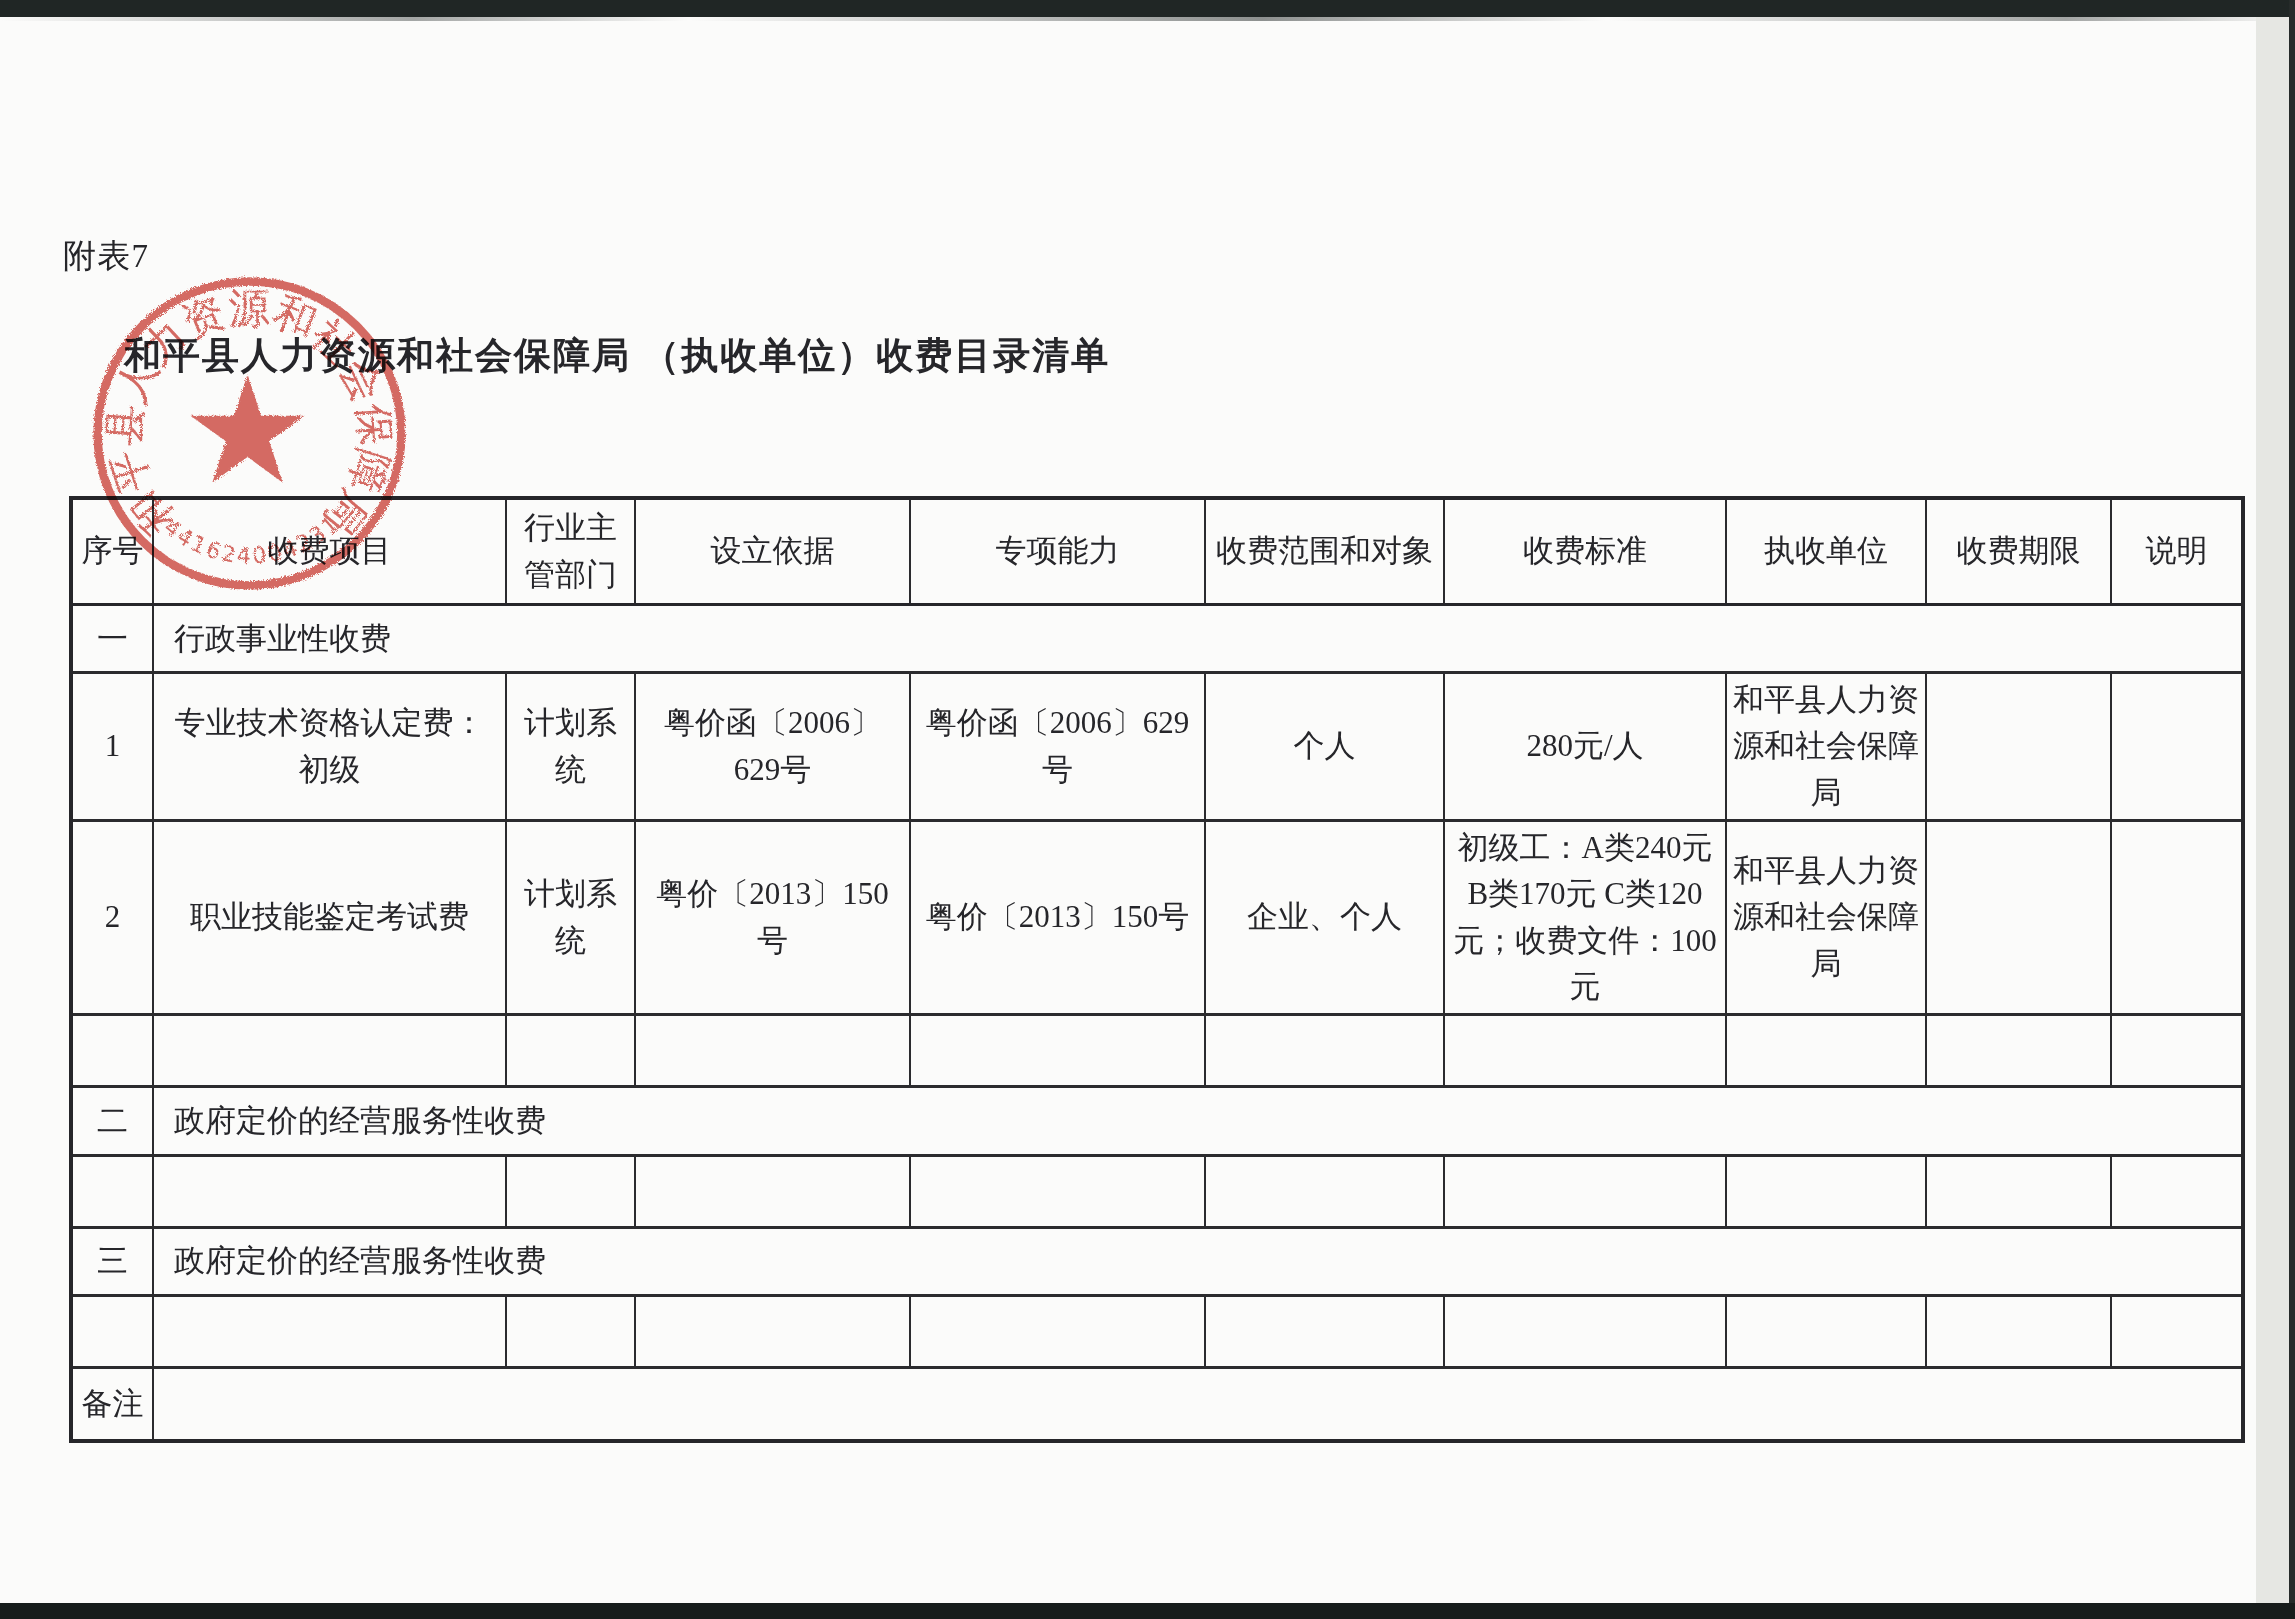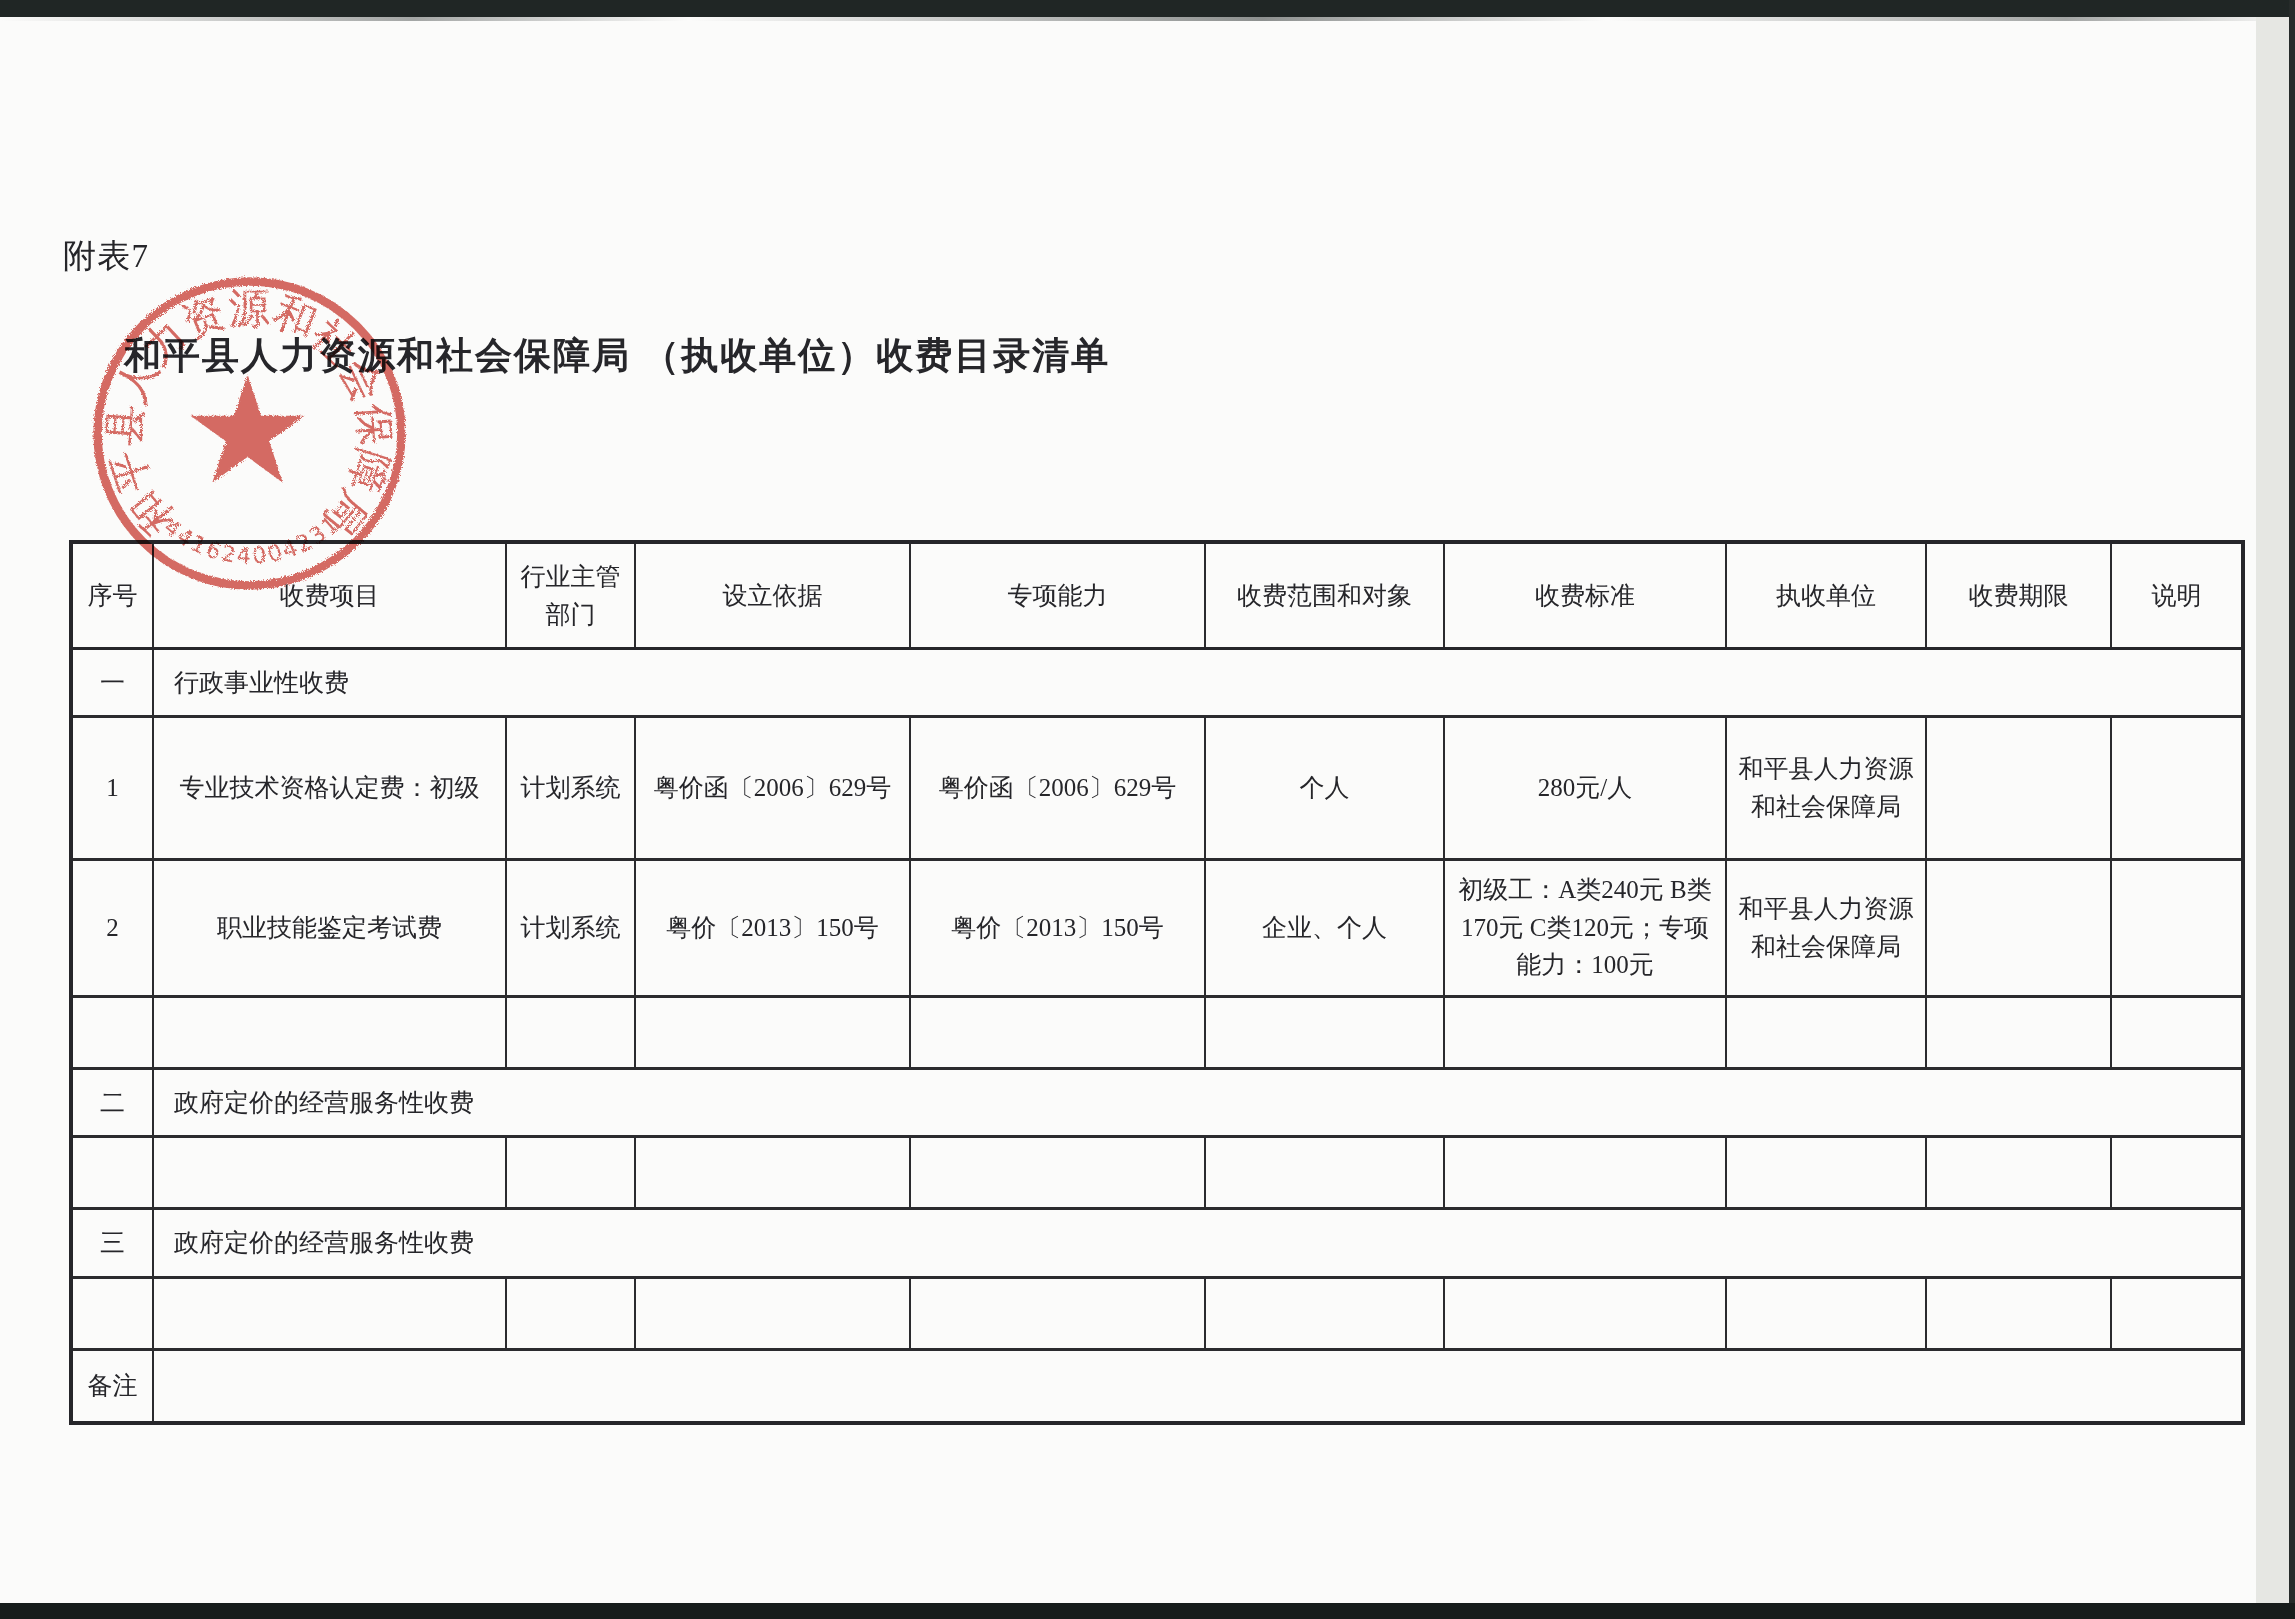--- a/index.html
+++ b/index.html
@@ -27,21 +27,21 @@
   }
 
   
   .seal{position:absolute;left:80px;top:264px;width:339px;height:339px;
         mix-blend-mode:multiply;opacity:.92;z-index:5;}
 
   
   table.fee{
     position:absolute;left:69px;top:496px;width:2172px;
     border-collapse:collapse;table-layout:fixed;
-    font-size:25px;line-height:1.5;margin-top:44px;
+    font-size:31px;line-height:1.5;
   }
   table.fee th,table.fee td{
     border-left:2px solid #2b2b2e;border-right:2px solid #2b2b2e;
     border-top:3.3px solid #2b2b2e;border-bottom:3.3px solid #2b2b2e;
     padding:2.6px 5.2px;text-align:center;vertical-align:middle;
     font-weight:normal;overflow:hidden;
   }
   table.fee{border:4.6px solid #26262a;}
   tr.header-row th{height:98px;}
   tr.header-row th{border-bottom:3.9px solid #26262a;}
@@ -135,21 +135,21 @@
       <td></td>
     </tr>
 
     <tr class="item-row-2">
       <td>2</td>
       <td>职业技能鉴定考试费</td>
       <td>计划系统</td>
       <td>粤价〔2013〕150号</td>
       <td>粤价〔2013〕150号</td>
       <td>企业、个人</td>
-      <td>初级工：A类240元 B类170元 C类120元；专项能力：100元</td>
+      <td>初级工：A类240元 B类170元 C类120元；收费文件：100元</td>
       <td>和平县人力资源和社会保障局</td>
       <td></td>
       <td></td>
     </tr>
 
     <tr class="empty-row">
       <td></td>
           <td></td>
       <td></td>
           <td></td>

